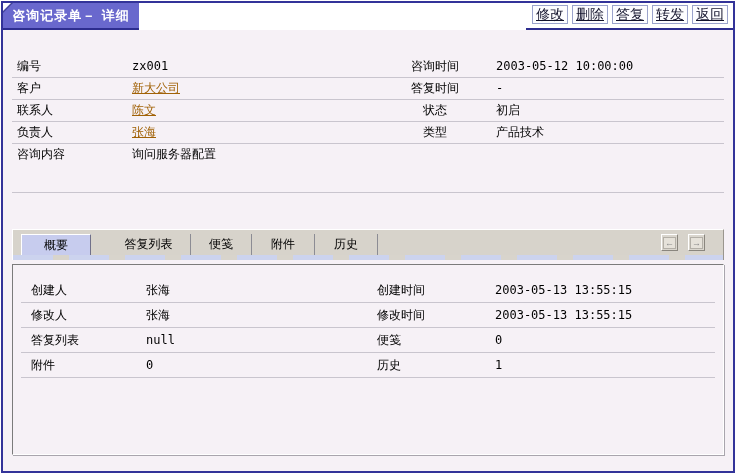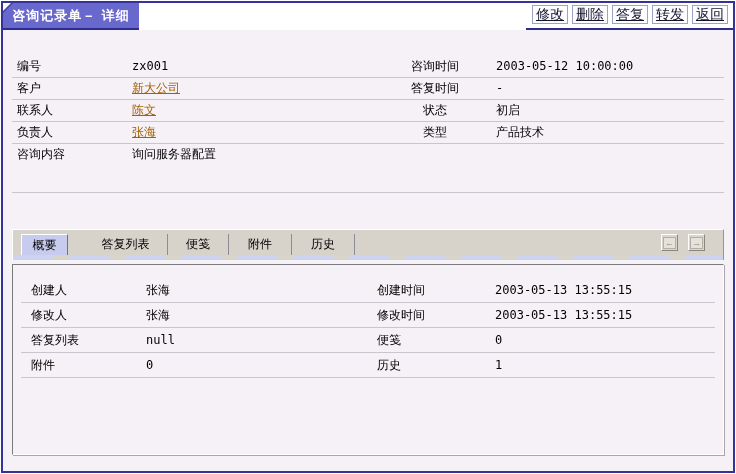--- a/index.html
+++ b/index.html
@@ -72,21 +72,21 @@
     border-top:1px solid #ffffff; border-left:1px solid #ffffff;
     border-right:1px solid #9a968e;
     position:relative;
     display:flex; align-items:flex-end;
   }
   .tab {
     box-sizing:border-box; height:21px; line-height:20px;
     text-align:center; cursor:pointer;
   }
   .tab.active {
-    width:47px; margin-left:8px; margin-right:16px;
+    width:70px; margin-left:8px; margin-right:16px;
     background:#c7ccee;
     border-top:1px solid #ffffff; border-left:1px solid #ffffff;
     border-right:1px solid #70708a;
   }
   .tab.plain { border-right:1px solid #8c8c94; }
   .tab.w1 { width:84px; } .tab.w2 { width:61px; } .tab.w3 { width:63px; } .tab.w4 { width:63px; }
   .tab-scrolls { position:absolute; right:18px; top:4px; display:flex; gap:10px; }
   .sbtn {
     box-sizing:border-box; width:17px; height:17px;
     background:#dad6ce;

